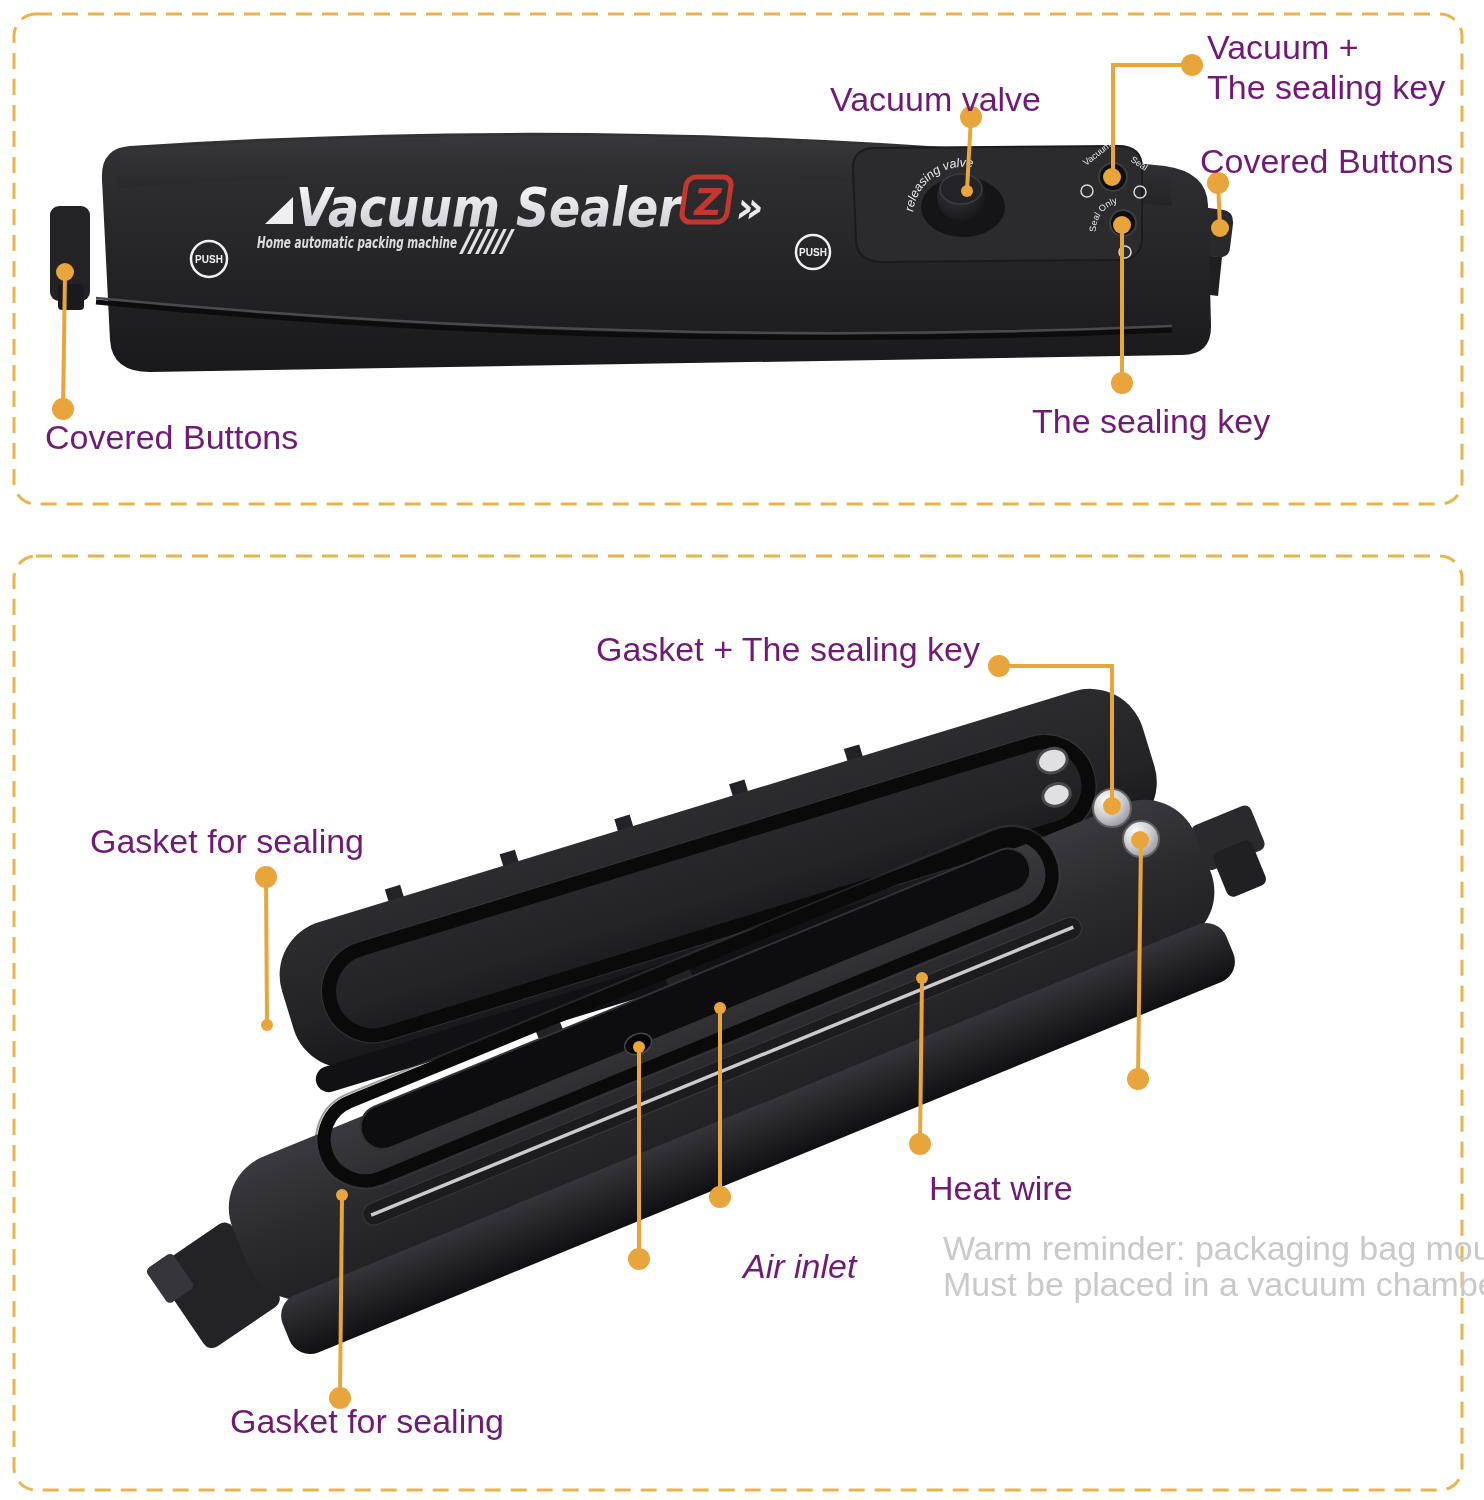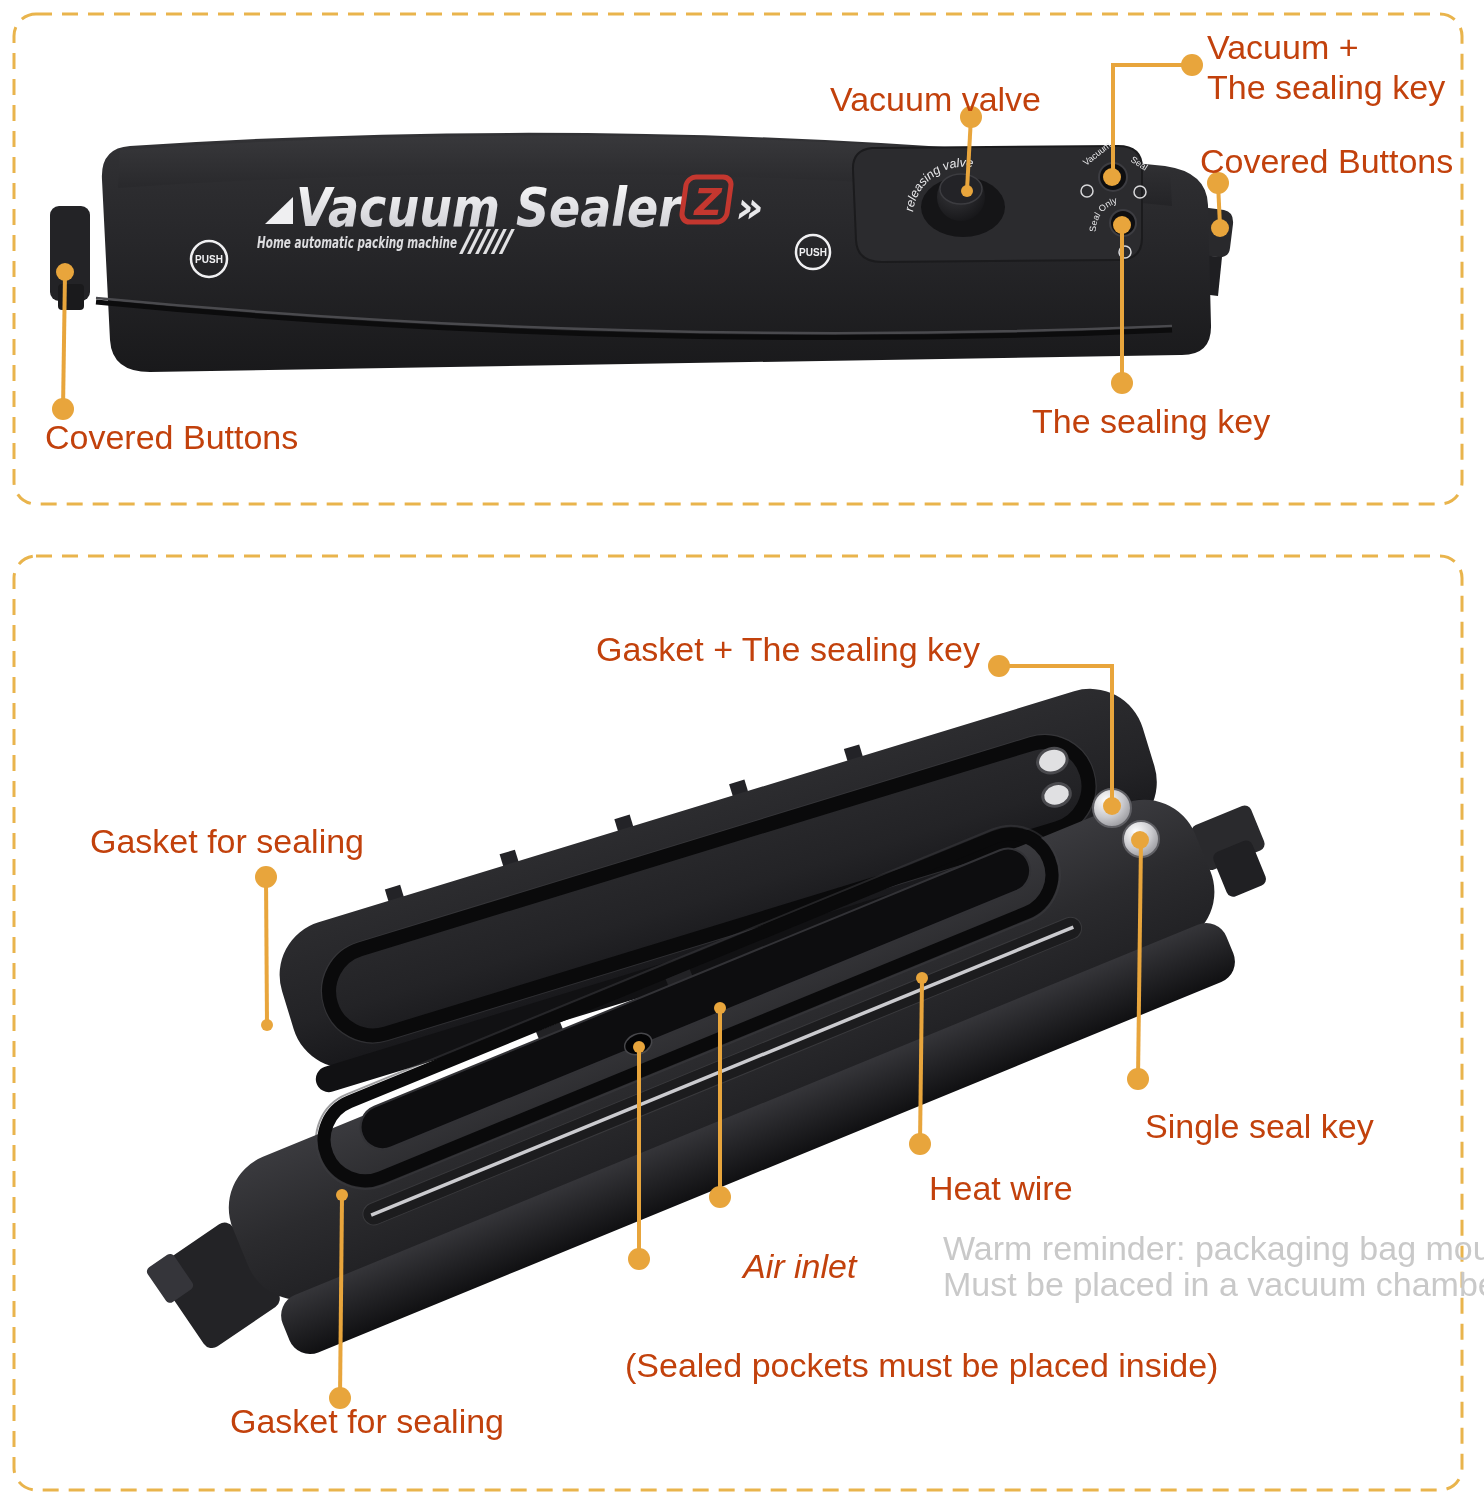--- a/index.html
+++ b/index.html
@@ -1,18 +1,18 @@
 <!DOCTYPE html>
 <html><head>
 <meta charset="utf-8">
 <style>
   html,body{margin:0;padding:0;background:#fff;}
   #canvas{position:relative;width:1484px;height:1500px;overflow:hidden;background:#fff;font-family:"Liberation Sans",sans-serif;}
   #scene{position:absolute;left:0;top:0;}
-  .lbl{position:absolute;color:#c2410c;font-size:34px;line-height:40px;white-space:pre;}
+  .lbl{position:absolute;color:#701a75;font-size:34px;line-height:40px;white-space:pre;}
   .lbl.gray{color:#c9c9c9;}
   .lbl.lh38{line-height:38px;}
   .lbl.lh36{line-height:36px;}
 </style>
 </head>
 <body>
 
 <div id="canvas">
 <svg id="scene" width="1484" height="1500" viewBox="0 0 1484 1500">
   <defs>
@@ -195,19 +195,18 @@
 </svg>
 
 <div class="lbl" style="left:830px;top:79px;">Vacuum valve</div>
 <div class="lbl" style="left:1207px;top:27px;"><span>Vacuum +</span><br><span>The sealing key</span></div>
 <div class="lbl" style="left:1200px;top:141px;">Covered Buttons</div>
 <div class="lbl" style="left:1032px;top:401px;">The sealing key</div>
 <div class="lbl" style="left:45px;top:417px;">Covered Buttons</div>
 
 <div class="lbl" style="left:596px;top:629px;">Gasket + The sealing key</div>
 <div class="lbl" style="left:90px;top:821px;">Gasket for sealing</div>
-<div class="lbl" style="left:1145px;top:1106px;">Single seal key</div>
 <div class="lbl" style="left:929px;top:1168px;">Heat wire</div>
 <div class="lbl" style="left:743px;top:1246px;font-style:italic;">Air inlet</div>
-<div class="lbl lh38" style="left:625px;top:1308px;"><br><span>(Sealed pockets must be placed inside)</span></div>
+<div class="lbl lh38" style="left:625px;top:1308px;"><br></div>
 <div class="lbl" style="left:230px;top:1401px;">Gasket for sealing</div>
 <div class="lbl gray lh36" style="left:943px;top:1230px;"><span>Warm reminder: packaging bag mouth</span><br><span>Must be placed in a vacuum chamber</span></div>
 </div>
 
 </body></html>

